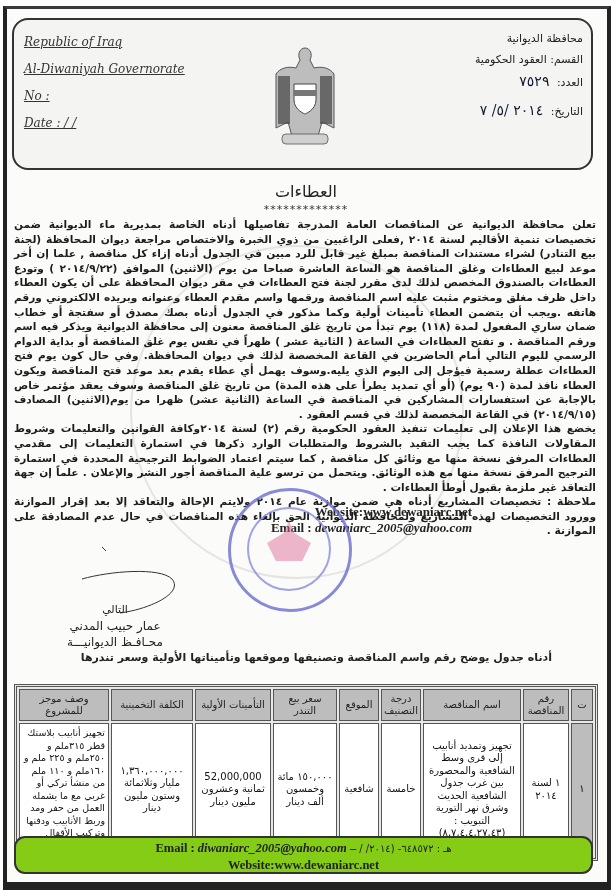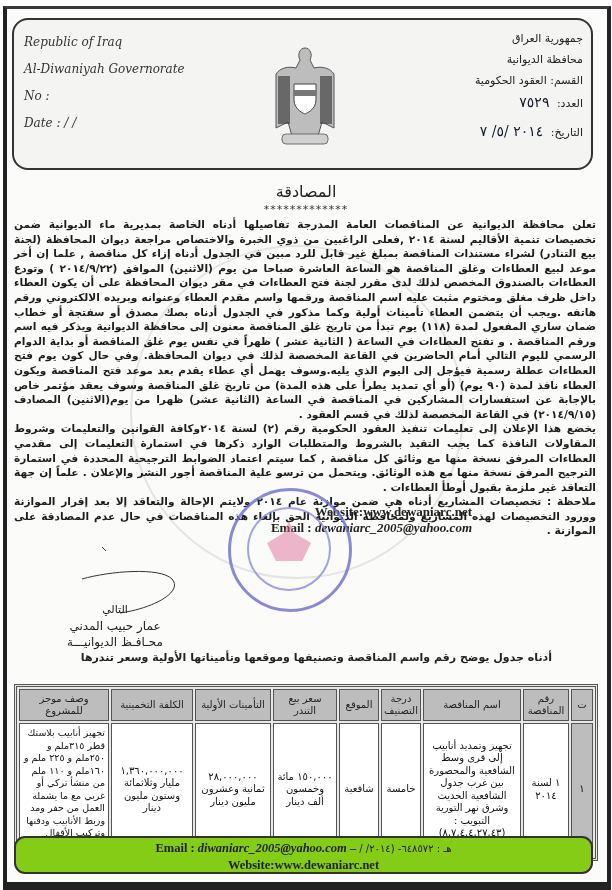--- a/index.html
+++ b/index.html
@@ -10,21 +10,21 @@
   .frame-outer {
     position: absolute; left: 3px; top: 6px; width: 600px; height: 878px;
     border-top: 3px solid #3a3a3a; border-left: 4px solid #222; border-right: 4px solid #222; border-bottom: 4px solid #222;
     background: #fbfbfa;
   }
   .header-box {
     position: absolute; left: 12px; top: 18px; width: 577px; height: 148px;
     border: 2px solid #333; border-radius: 16px; background: #f4f4f2;
   }
   .en-lines { position: absolute; left: 10px; top: 12px; font-family: "DejaVu Serif", serif; font-style: italic; font-size: 12px; color: #333; }
-  .en-lines div { height: 27px; line-height: 20px; }
+  .en-lines div { height: 27px; line-height: 20px; text-decoration: underline; }
   .ar-lines { position: absolute; right: 8px; top: 10px; direction: rtl; text-align: right; font-size: 11px; color: #222; }
   .ar-lines div { height: 21px; line-height: 18px; white-space: nowrap; }
   .handwritten { font-family: "DejaVu Serif", serif; font-size: 14px; color: #0f172a; margin-right: 4px; }
   .emblem { position: absolute; left: 256px; top: 20px; width: 70px; height: 110px; }
 
   .title { position: absolute; left: 0; width: 612px; top: 182px; text-align: center; font-size: 16px; direction: rtl; color: #222; }
   .stars { position: absolute; left: 0; width: 612px; top: 203px; text-align: center; font-size: 11px; letter-spacing: 1px; color: #333; }
 
   .body-text {
     position: absolute; left: 14px; top: 217px; width: 582px; direction: rtl; text-align: justify;
@@ -85,37 +85,36 @@
   <svg class="emblem" viewBox="0 0 70 110">
     <path d="M35 8 C30 8 27 14 30 20 L26 28 C18 26 10 28 6 34 L6 88 L18 82 L22 96 L48 96 L52 82 L64 88 L64 34 C60 28 52 26 44 28 L40 20 C43 14 40 8 35 8 Z" fill="#bdbdbd" stroke="#555" stroke-width="1"></path>
     <rect x="8" y="36" width="12" height="48" fill="#444" opacity="0.7"></rect>
     <rect x="50" y="36" width="12" height="48" fill="#444" opacity="0.7"></rect>
     <path d="M24 44 L46 44 L46 60 C46 70 35 74 35 74 C35 74 24 70 24 60 Z" fill="#fff" stroke="#444" stroke-width="1"></path>
     <rect x="24" y="50" width="22" height="6" fill="#777"></rect>
     <rect x="12" y="94" width="46" height="10" rx="4" fill="#d0d0d0" stroke="#555" stroke-width="0.8"></rect>
   </svg>
 
   <div class="ar-lines">
-    <div>جمهورية العراق</div>
     <div>محافظة الديوانية</div>
     <div>القسم: العقود الحكومية</div>
     <div>
       <span>العدد:</span>
       <span class="handwritten">٧٥٢٩</span>
     </div>
     <div style="margin-top:8px">
       <span>التاريخ:</span>
       <span class="handwritten">٢٠١٤ /٥/ ٧</span>
     </div>
   </div>
 </div>
 
 <div class="faint-seal"></div>
 
-<div class="title">المصادقة</div>
+<div class="title">العطاءات</div>
 <div class="stars">*************</div>
 
 <div class="body-text">
   <p>تعلن محافظة الديوانية عن المناقصات العامة المدرجة تفاصيلها أدناه الخاصة بمديرية ماء الديوانية ضمن تخصيصات تنمية الأقاليم لسنة ٢٠١٤ ,فعلى الراغبين من ذوي الخبرة والاختصاص مراجعة ديوان المحافظة (لجنة بيع التنادر) لشراء مستندات المناقصة بمبلغ غير قابل للرد مبين في الجدول أدناه إزاء كل مناقصة , علما إن أخر موعد لبيع العطاءات وغلق المناقصة هو الساعة العاشرة صباحا من يوم (الاثنين) الموافق (٢٠١٤/٩/٢٢ ) وتودع العطاءات بالصندوق المخصص لذلك لدى مقرر لجنة فتح العطاءات في مقر ديوان المحافظة على أن يكون العطاء داخل ظرف مغلق ومختوم مثبت عليه اسم المناقصة ورقمها واسم مقدم العطاء وعنوانه وبريده الالكتروني ورقم هاتفه .ويجب أن يتضمن العطاء تأمينات أولية وكما مذكور في الجدول أدناه بصك مصدق أو سفتجة أو خطاب ضمان ساري المفعول لمدة (١١٨) يوم تبدأ من تاريخ غلق المناقصة معنون إلى محافظة الديوانية ويذكر فيه اسم ورقم المناقصة . و تفتح العطاءات في الساعة ( الثانية عشر ) ظهراً في نفس يوم غلق المناقصة أو بداية الدوام الرسمي لليوم التالي أمام الحاضرين في القاعة المخصصة لذلك في ديوان المحافظة. وفي حال كون يوم فتح العطاءات عطلة رسمية فيؤجل إلى اليوم الذي يليه.وسوف يهمل أي عطاء يقدم بعد موعد فتح المناقصة ويكون العطاء نافذ لمدة (٩٠ يوم) (أو أي تمديد يطرأ على هذه المدة) من تاريخ غلق المناقصة وسوف يعقد مؤتمر خاص بالإجابة عن استفسارات المشاركين في المناقصة في الساعة (الثانية عشر) ظهرا من يوم(الاثنين) المصادف (٢٠١٤/٩/١٥) في القاعة المخصصة لذلك في قسم العقود .</p>
   <p>يخضع هذا الإعلان إلى تعليمات تنفيذ العقود الحكومية رقم (٢) لسنة ٢٠١٤وكافة القوانين والتعليمات وشروط المقاولات النافذة كما يجب التقيد بالشروط والمتطلبات الوارد ذكرها في استمارة التعليمات إلى مقدمي العطاءات المرفق نسخة منها مع وثائق كل مناقصة , كما سيتم اعتماد الضوابط الترجيحية المحددة في استمارة الترجيح المرفق نسخة منها مع هذه الوثائق. ويتحمل من ترسو علية المناقصة أجور النشر والإعلان . علماً إن جهة التعاقد غير ملزمة بقبول أوطأ العطاءات .</p>
   <p>ملاحظة : تخصيصات المشاريع أدناه هي ضمن موازنة عام ٢٠١٤ ولايتم الإحالة والتعاقد إلا بعد إقرار الموازنة وورود التخصيصات لهذه المشاريع ولمحافظة الديوانية الحق بإلغاء هذه المناقصات في حال عدم المصادقة على الموازنة .</p>
 </div>
 
 <div class="contact-right">
   <div>Website:www.dewaniarc.net</div>
@@ -157,21 +156,21 @@
     </tr>
   </thead>
   <tbody>
     <tr style="height:96px">
       <td class="seq">١</td>
       <td>١ لسنة ٢٠١٤</td>
       <td>تجهيز وتمديد أنابيب إلى قرى وسط الشافعية والمحصورة بين غرب جدول الشافعية الحديث وشرق نهر التورية التبويب : (٨,٧,٤,٤,٢٧,٤٣)</td>
       <td>خامسة</td>
       <td>شافعية</td>
       <td>١٥٠,٠٠٠ مائة وخمسون ألف دينار</td>
-      <td>٢٨,٠٠٠,٠٠٠ ثمانية وعشرون مليون دينار</td>
+      <td>52,000,000 ثمانية وعشرون مليون دينار</td>
       <td>١,٣٦٠,٠٠٠,٠٠٠ مليار وثلاثمائة وستون مليون دينار</td>
       <td class="desc">تجهيز أنابيب بلاستك قطر ٣١٥ملم و ٢٥٠ملم و ٢٢٥ ملم و ١٦٠ملم و ١١٠ ملم من منشأ تركي أو غربي مع ما يشمله العمل من حفر ومد وربط الأنابيب ودفنها وتركيب الأقفال والملحقات</td>
     </tr>
   </tbody>
 </table>
 
 <div class="footer-box">
   <div class="row1">
     <span>Email : </span><span class="mail-v">diwaniarc_2005@yahoo.com</span><span> – </span>
     <span class="ar-phone">هـ : ٦٤٨٥٧٢- (٢٠١٤/ /</span>

